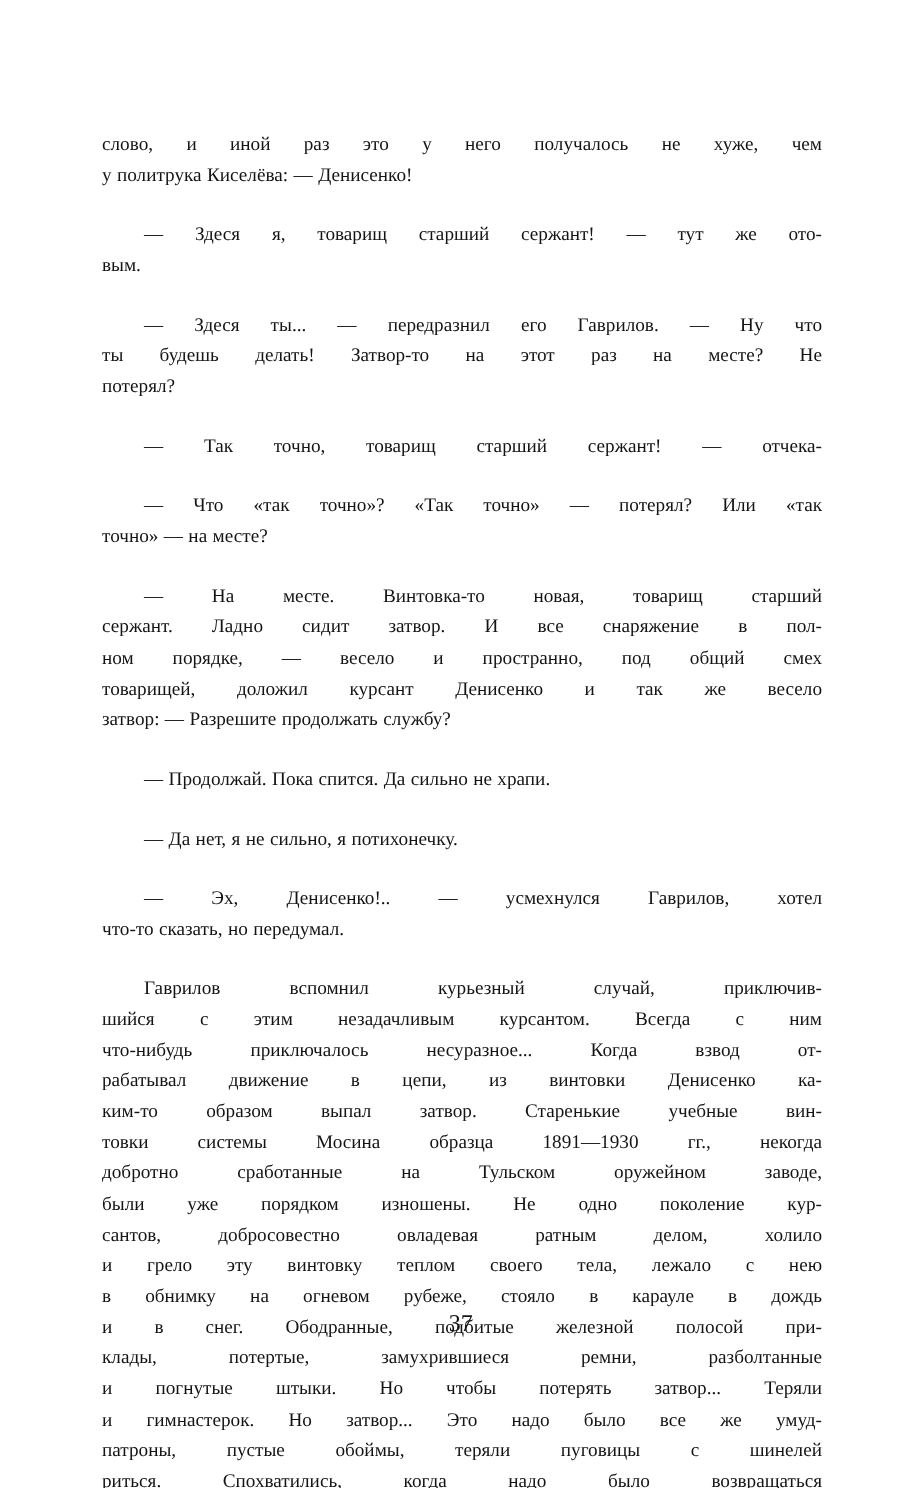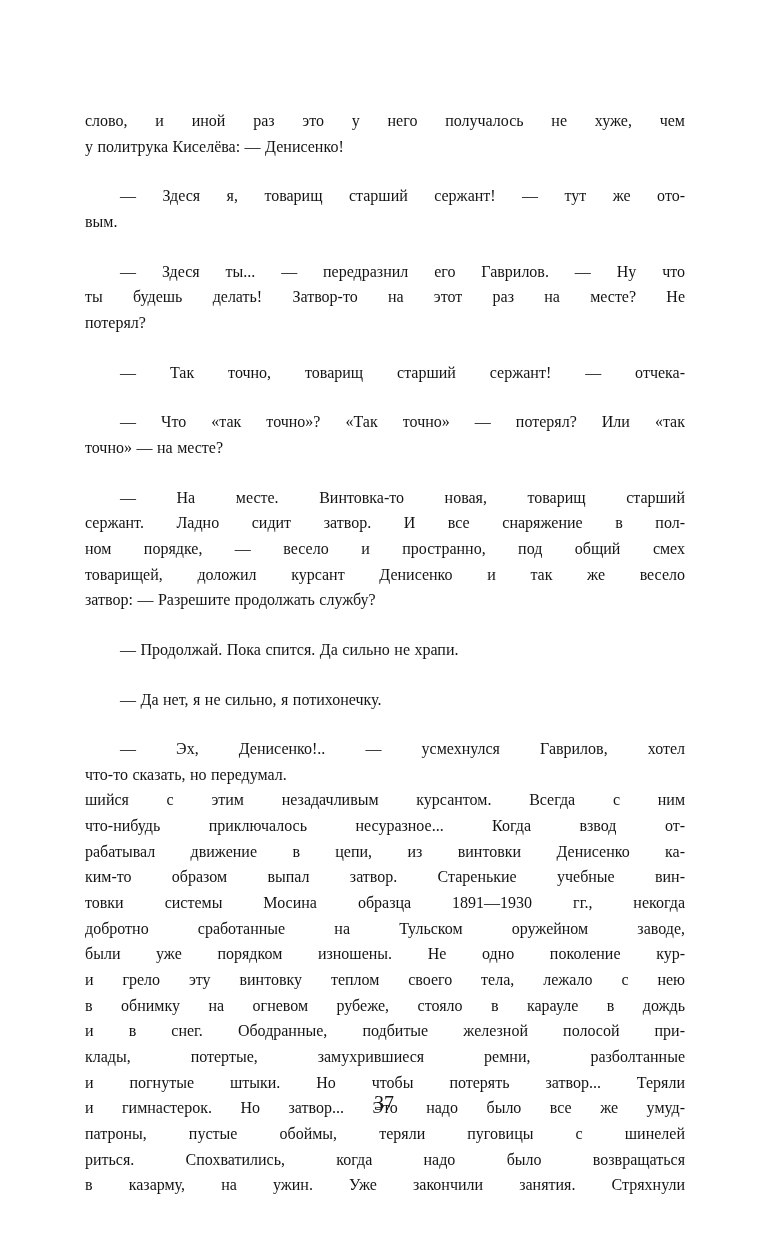--- a/index.html
+++ b/index.html
@@ -64,27 +64,29 @@
       <div class="line last">точно» — на месте?</div>
       <div class="line indent">— На месте. Винтовка-то новая, товарищ старший</div>
       <div class="line">сержант. Ладно сидит затвор. И все снаряжение в пол-</div>
       <div class="line">ном порядке, — весело и пространно, под общий смех</div>
       <div class="line">товарищей, доложил курсант Денисенко и так же весело</div>
       <div class="line last">затвор: — Разрешите продолжать службу?</div>
       <div class="line indent last">— Продолжай. Пока спится. Да сильно не храпи.</div>
       <div class="line indent last">— Да нет, я не сильно, я потихонечку.</div>
       <div class="line indent">— Эх, Денисенко!.. — усмехнулся Гаврилов, хотел</div>
       <div class="line last">что-то сказать, но передумал.</div>
+      <div class="line indent">Гаврилов вспомнил курьезный случай, приключив-</div>
       <div class="line">шийся с этим незадачливым курсантом. Всегда с ним</div>
       <div class="line">что-нибудь приключалось несуразное... Когда взвод от-</div>
       <div class="line">рабатывал движение в цепи, из винтовки Денисенко ка-</div>
       <div class="line">ким-то образом выпал затвор. Старенькие учебные вин-</div>
       <div class="line">товки системы Мосина образца 1891—1930 гг., некогда</div>
       <div class="line">добротно сработанные на Тульском оружейном заводе,</div>
       <div class="line">были уже порядком изношены. Не одно поколение кур-</div>
+      <div class="line">сантов, добросовестно овладевая ратным делом, холило</div>
       <div class="line">и грело эту винтовку теплом своего тела, лежало с нею</div>
       <div class="line">в обнимку на огневом рубеже, стояло в карауле в дождь</div>
       <div class="line">и в снег. Ободранные, подбитые железной полосой при-</div>
       <div class="line">клады, потертые, замухрившиеся ремни, разболтанные</div>
       <div class="line">и погнутые штыки. Но чтобы потерять затвор... Теряли</div>
       <div class="line">и гимнастерок. Но затвор... Это надо было все же умуд-</div>
       <div class="line">патроны, пустые обоймы, теряли пуговицы с шинелей</div>
       <div class="line">риться. Спохватились, когда надо было возвращаться</div>
       <div class="line">в казарму, на ужин. Уже закончили занятия. Стряхнули</div>
     </div>

